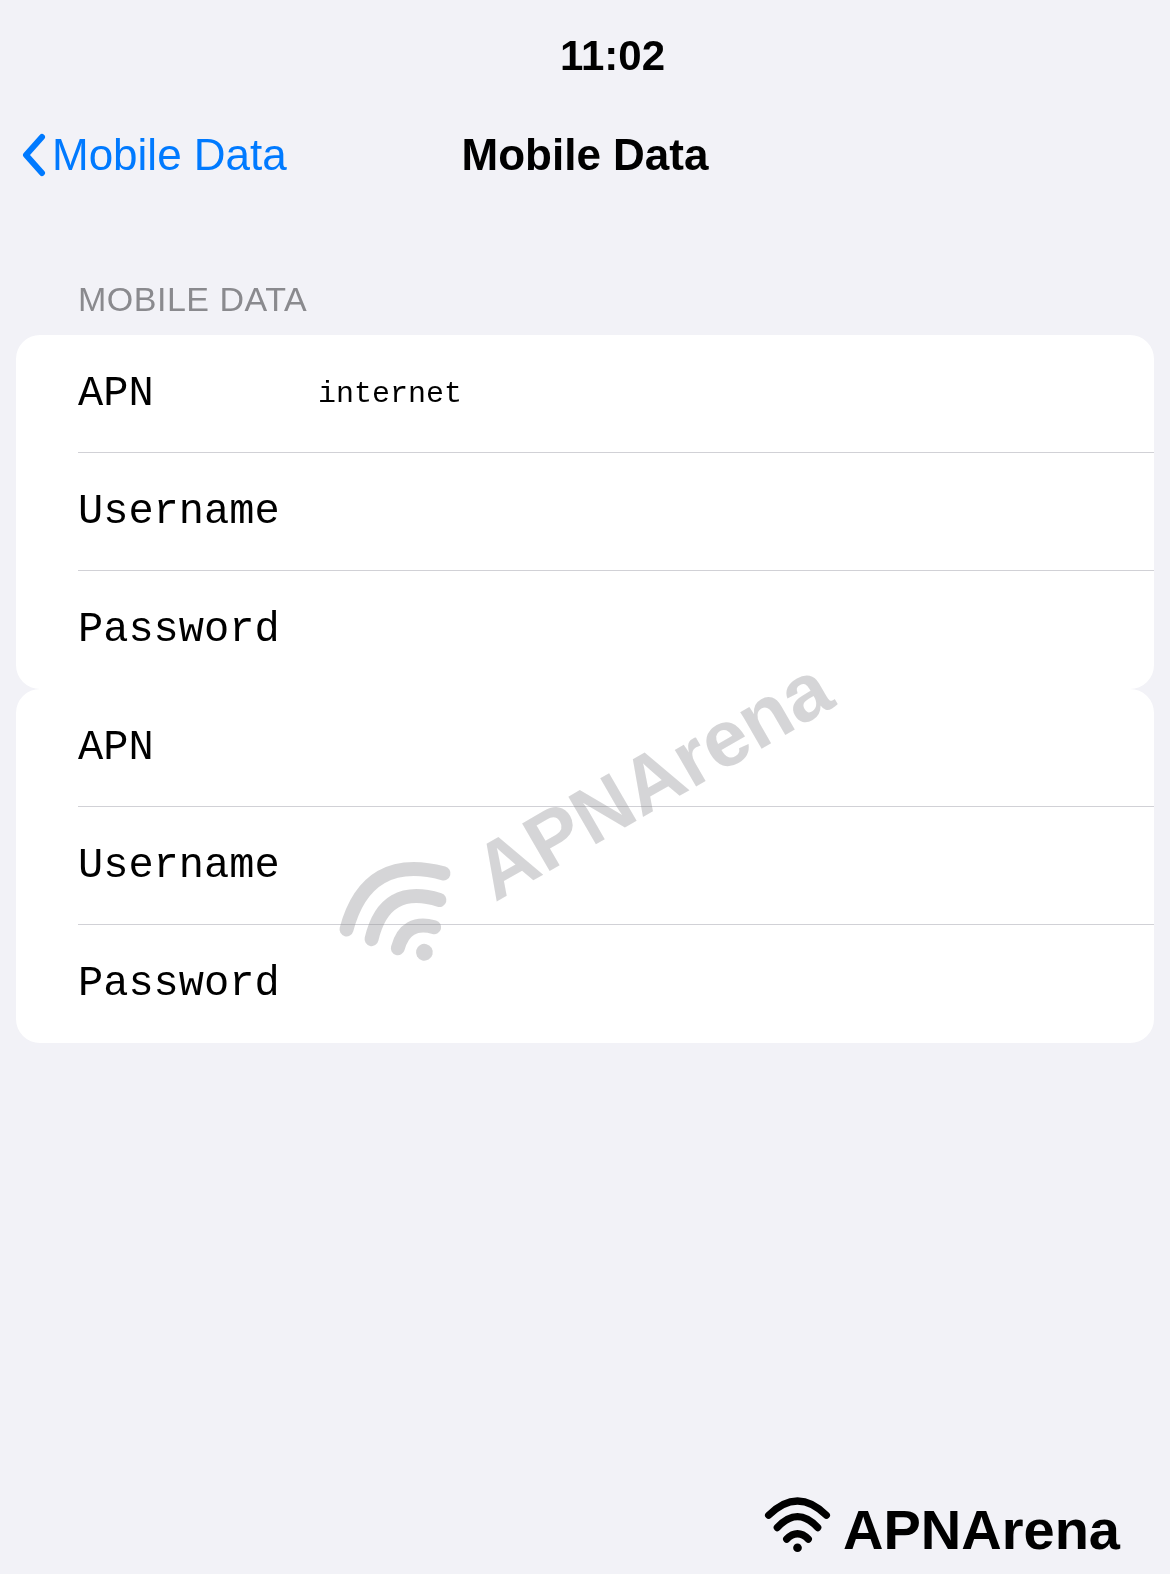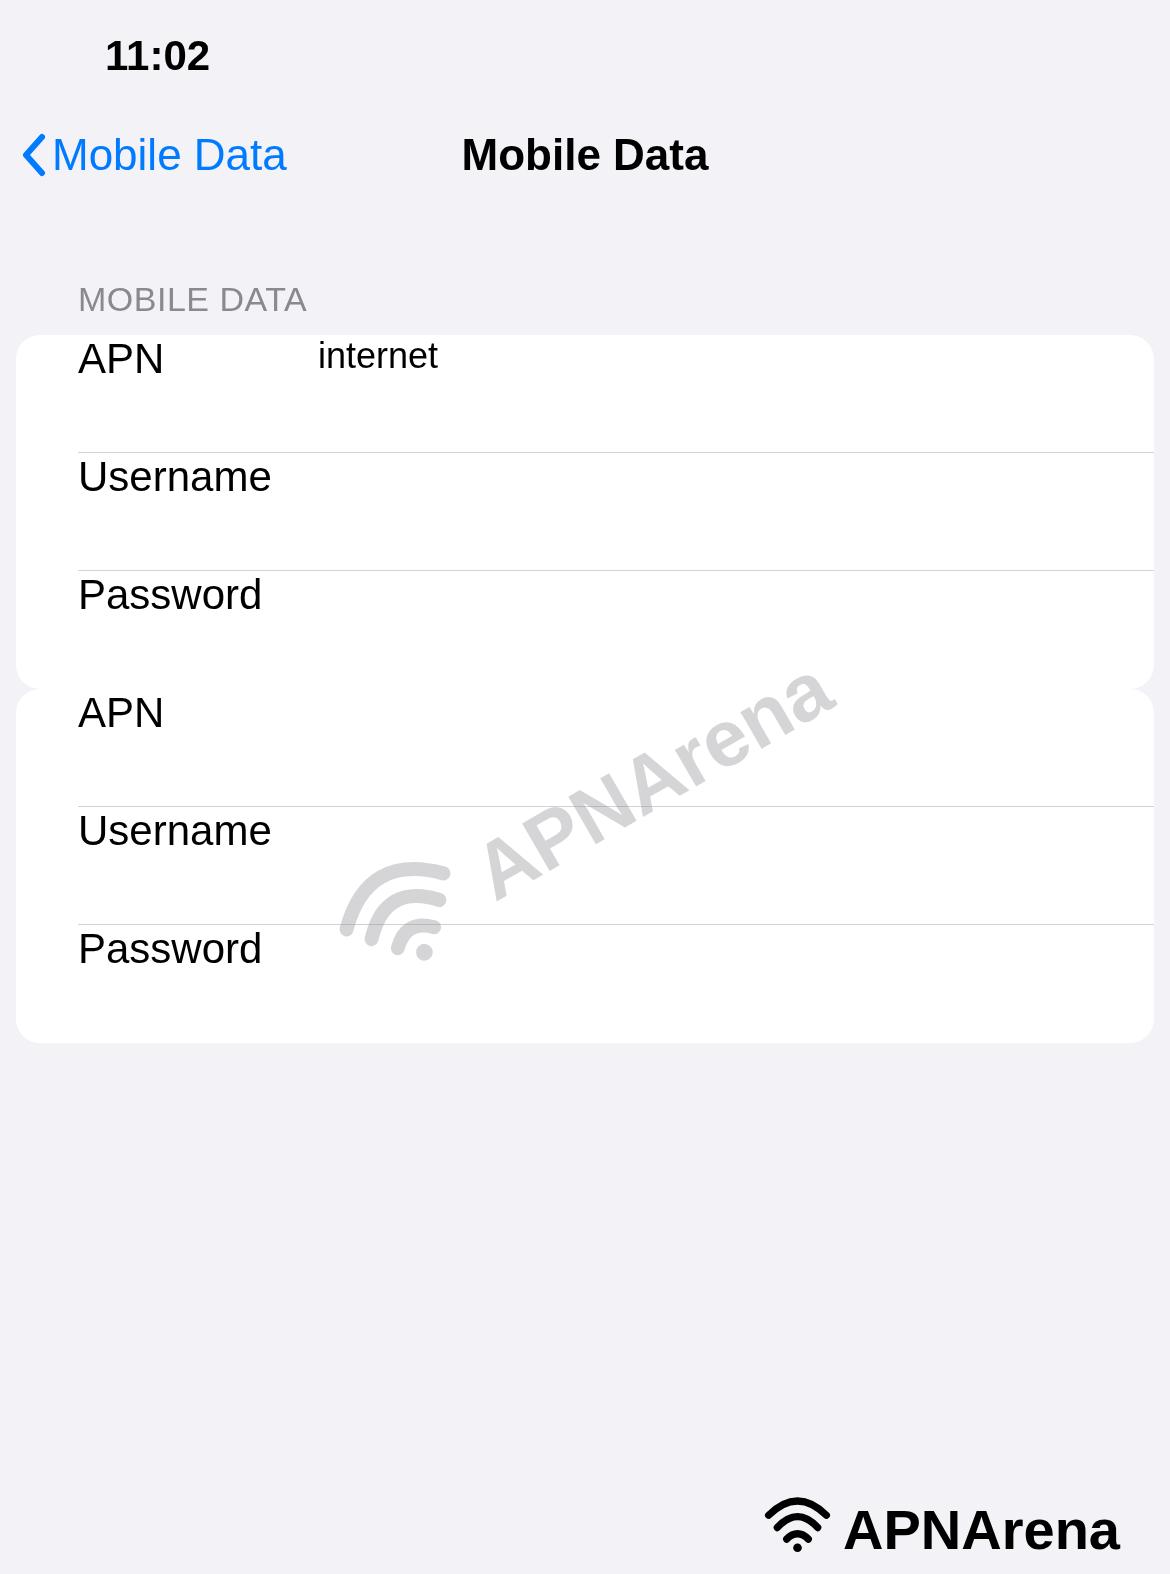--- a/index.html
+++ b/index.html
@@ -10,21 +10,21 @@
     body {
       font-family: -apple-system, BlinkMacSystemFont, "Segoe UI", "Helvetica Neue", Arial, sans-serif;
       background-color: #f2f2f7;
       width: 1170px;
       height: 1574px;
       position: relative;
       overflow: hidden;
     }
     .status-bar {
       display: flex;
-      justify-content: space-between;
+      justify-content: center;
       align-items: center;
       padding: 32px 50px 20px 105px;
       font-size: 42px;
       font-weight: 600;
       color: #000;
       gap: 32px;
     }
     .status-left {
       letter-spacing: 0;
     }
@@ -124,43 +124,44 @@
       letter-spacing: 0.5px;
       font-weight: 400;
     }
     .section-group {
       background: #fff;
       border-radius: 24px;
       overflow: hidden;
     }
     .row {
       display: flex;
-      align-items: flex-start;
+      align-items: center;
       padding: 0 62px;
       height: 118px;
       position: relative;
+      font-family: Liberation Mono, monospace;
     }
     .row:not(:last-child)::after {
       content: "";
       position: absolute;
       bottom: 0;
       left: 62px;
       right: 0;
       height: 1px;
       background: #d1d1d6;
     }
     .row-label {
       font-size: 42px;
       color: #000;
       width: 240px;
       flex-shrink: 0;
     }
     .row-input {
       flex: 1;
-      font-size: 36px;
+      font-size: 30px;
       color: #000;
       border: none;
       outline: none;
       background: transparent;
       font-family: inherit;
     }
     .watermark-center {
       position: absolute;
       top: 50%;
       left: 50%;

